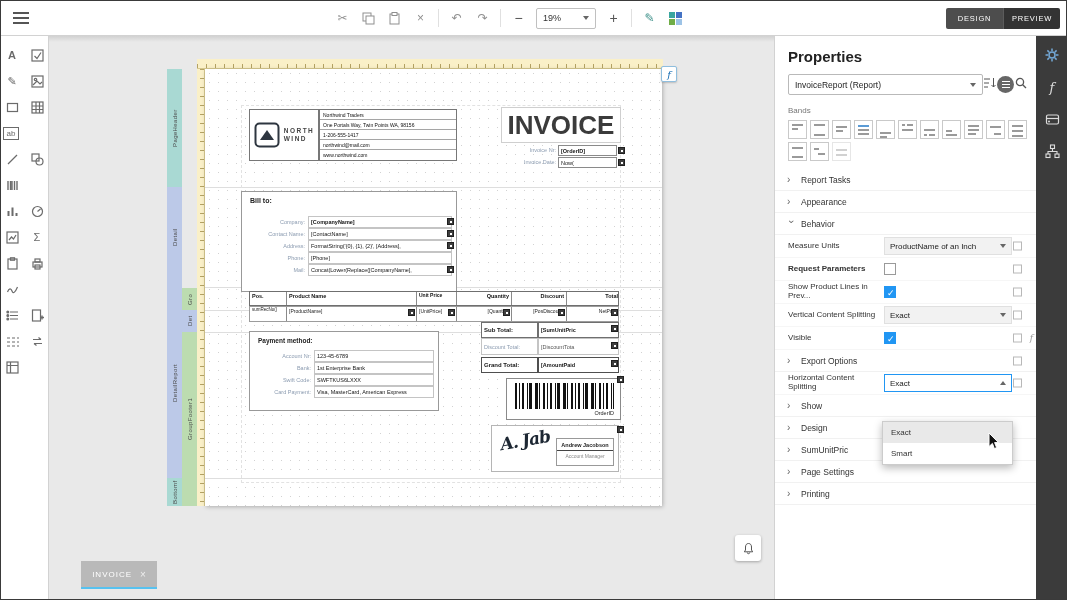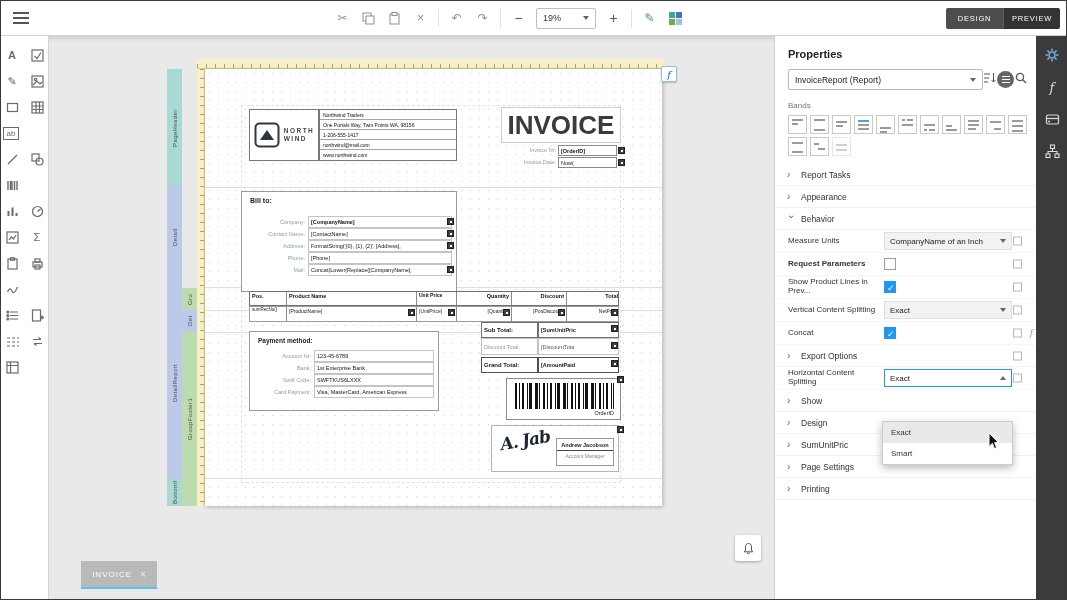--- a/index.html
+++ b/index.html
@@ -44,21 +44,21 @@
   .tgrid{display:grid;grid-template-columns:37px 130px 40px 55px 55px 53px;position:absolute;background:#fff}
   .tgrid>div{border-right:1px solid #8a8a8a;padding:1px 2px;overflow:hidden;display:flex;align-items:flex-start}
   .tgrid>div:last-child{border-right:none}
   .ar{justify-content:flex-end;text-align:right}
   .tab-invoice{position:absolute;left:32px;top:525px;width:76px;height:26px;background:#b9b9b9;display:flex;align-items:center;justify-content:center;gap:8px;cursor:pointer}
   .tab-underline{position:absolute;left:32px;top:551px;width:76px;height:2px;background:#57c2f0}
   .bellbtn{position:absolute;left:686px;top:499px;width:26px;height:26px;background:#fff;border-radius:3px;box-shadow:0 1px 3px rgba(0,0,0,.3);display:flex;align-items:center;justify-content:center;cursor:pointer}
   .fbtn{position:absolute;left:612px;top:30px;width:16px;height:16px;background:#fff;border:1px solid #8fbede;border-radius:2px;display:flex;align-items:center;justify-content:center;font-family:"DejaVu Serif",serif;font-style:italic;font-size:10px;color:#1a6fb5;box-shadow:0 1px 2px rgba(0,0,0,.2);cursor:pointer}
   
   .rpanel{position:absolute;left:773px;top:35px;width:262px;height:565px;background:#fff;border-left:1px solid #d2d2d2;z-index:15}
-  .props-title{margin:12px 8px 9px 13px;font-size:11px;font-weight:bold;color:#222}
+  .props-title{margin:12px 8px 9px 13px;font-size:15px;font-weight:bold;color:#222}
   .selrow{display:flex;align-items:center;margin:0 8px 0 13px;}
   .selbox{flex:1;height:21px;border:1px solid #b9b9b9;border-radius:2px;display:flex;align-items:center;justify-content:space-between;padding:0 6px;font-size:8.5px;color:#222;cursor:pointer;background:#fff}
   .circlebtn{width:17px;height:17px;border-radius:50%;background:#666;display:flex;align-items:center;justify-content:center;cursor:pointer}
   .circlebtn i{display:block;width:8px;height:1.5px;background:#fff;box-shadow:0 3px 0 #fff,0 -3px 0 #fff}
   .bands-label{margin:11px 0 5px 13px;font-size:8px;color:#777}
   .bands-grid{margin:0 8px 8px 13px;display:flex;flex-wrap:wrap;gap:3px}
   .bico{width:19px;height:19px;border:1px solid #c9c9c9;background:#fff;position:relative;cursor:pointer}
   .bico i{position:absolute;left:3px;right:3px;height:2px;background:#9a9a9a}
   .sec{height:22px;display:flex;align-items:center;padding-left:12px;gap:6px;border-bottom:1px solid #f1f1f1;font-size:8.5px;color:#333;position:relative;cursor:pointer}
   .chev{color:#666;font-size:10px;width:8px;display:inline-block;line-height:1}
@@ -529,21 +529,21 @@
         <span>Appearance</span>
       </div>
     <div class="sec">
         <span class="chev open">›</span>
         <span>Behavior</span>
       </div>
 
     <div class="prow">
       <div class="plab">Measure Units</div>
       <div class="pctl">
-          <span>CompanyName of an Inch</span>
+          <span>ProductName of an Inch</span>
           <span class="cd"></span>
         </div>
       <div class="mini"></div>
     </div>
     <div class="prow">
       <div class="plab" style="font-weight:bold">Request Parameters</div>
       <div class="cb"></div>
       <div class="mini"></div>
     </div>
     <div class="prow">
@@ -553,21 +553,21 @@
     </div>
     <div class="prow">
       <div class="plab">Vertical Content Splitting</div>
       <div class="pctl">
           <span>Exact</span>
           <span class="cd"></span>
         </div>
       <div class="mini"></div>
     </div>
     <div class="prow">
-      <div class="plab">Concat</div>
+      <div class="plab">Visible</div>
       <div class="cb on"></div>
       <div class="mini"></div>
       <div class="fmark">f</div>
     </div>
 
     <div class="sec">
         <span class="chev">›</span>
         <span>Export Options</span>
         <div class="mini"></div>
       </div>

